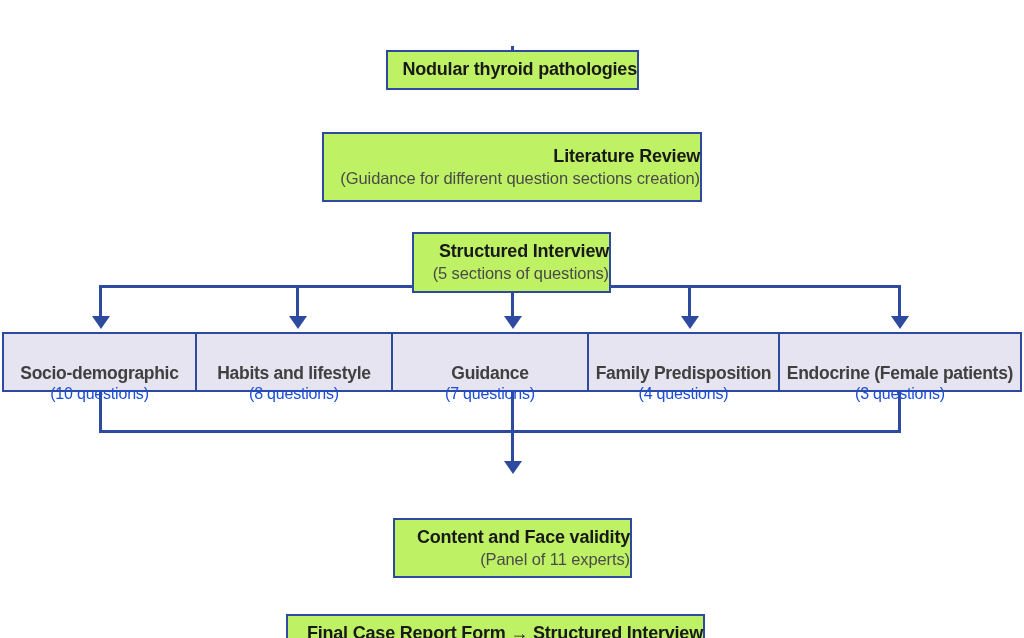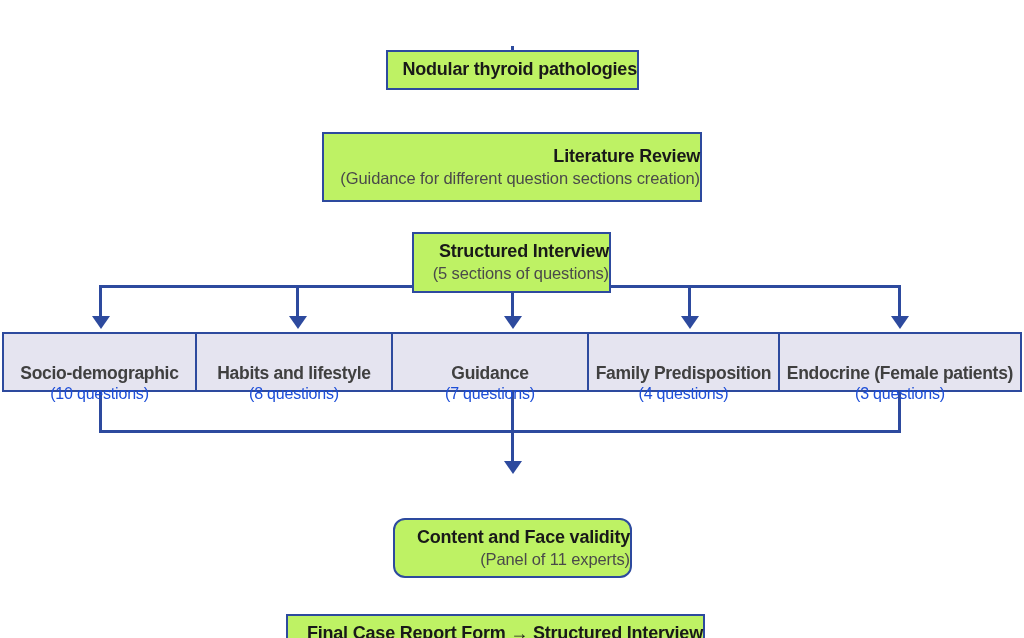--- a/index.html
+++ b/index.html
@@ -97,21 +97,21 @@
     letter-spacing: -0.2px;
     white-space: nowrap;
     margin-top: 2px;
   }
   .cell-0 { width: 193px; }
   .cell-1 { width: 196px; }
   .cell-2 { width: 196px; }
   .cell-3 { width: 191px; }
   .cell-4 { width: 240px; }
 
-  #node-validity  { left: 393px; top: 474px; width: 239px; height: 60px; border-radius: 12px; }
+  #node-validity  { left: 393px; top: 474px; width: 239px; height: 60px; }
   #node-final     { left: 286px; top: 570px; width: 419px; height: 61px; }
 
   
   .vline, .hline {
     position: absolute;
     background: #2d4a9e;
     z-index: 1;
   }
   .vline { width: 3px; }
   .hline { height: 3px; }

